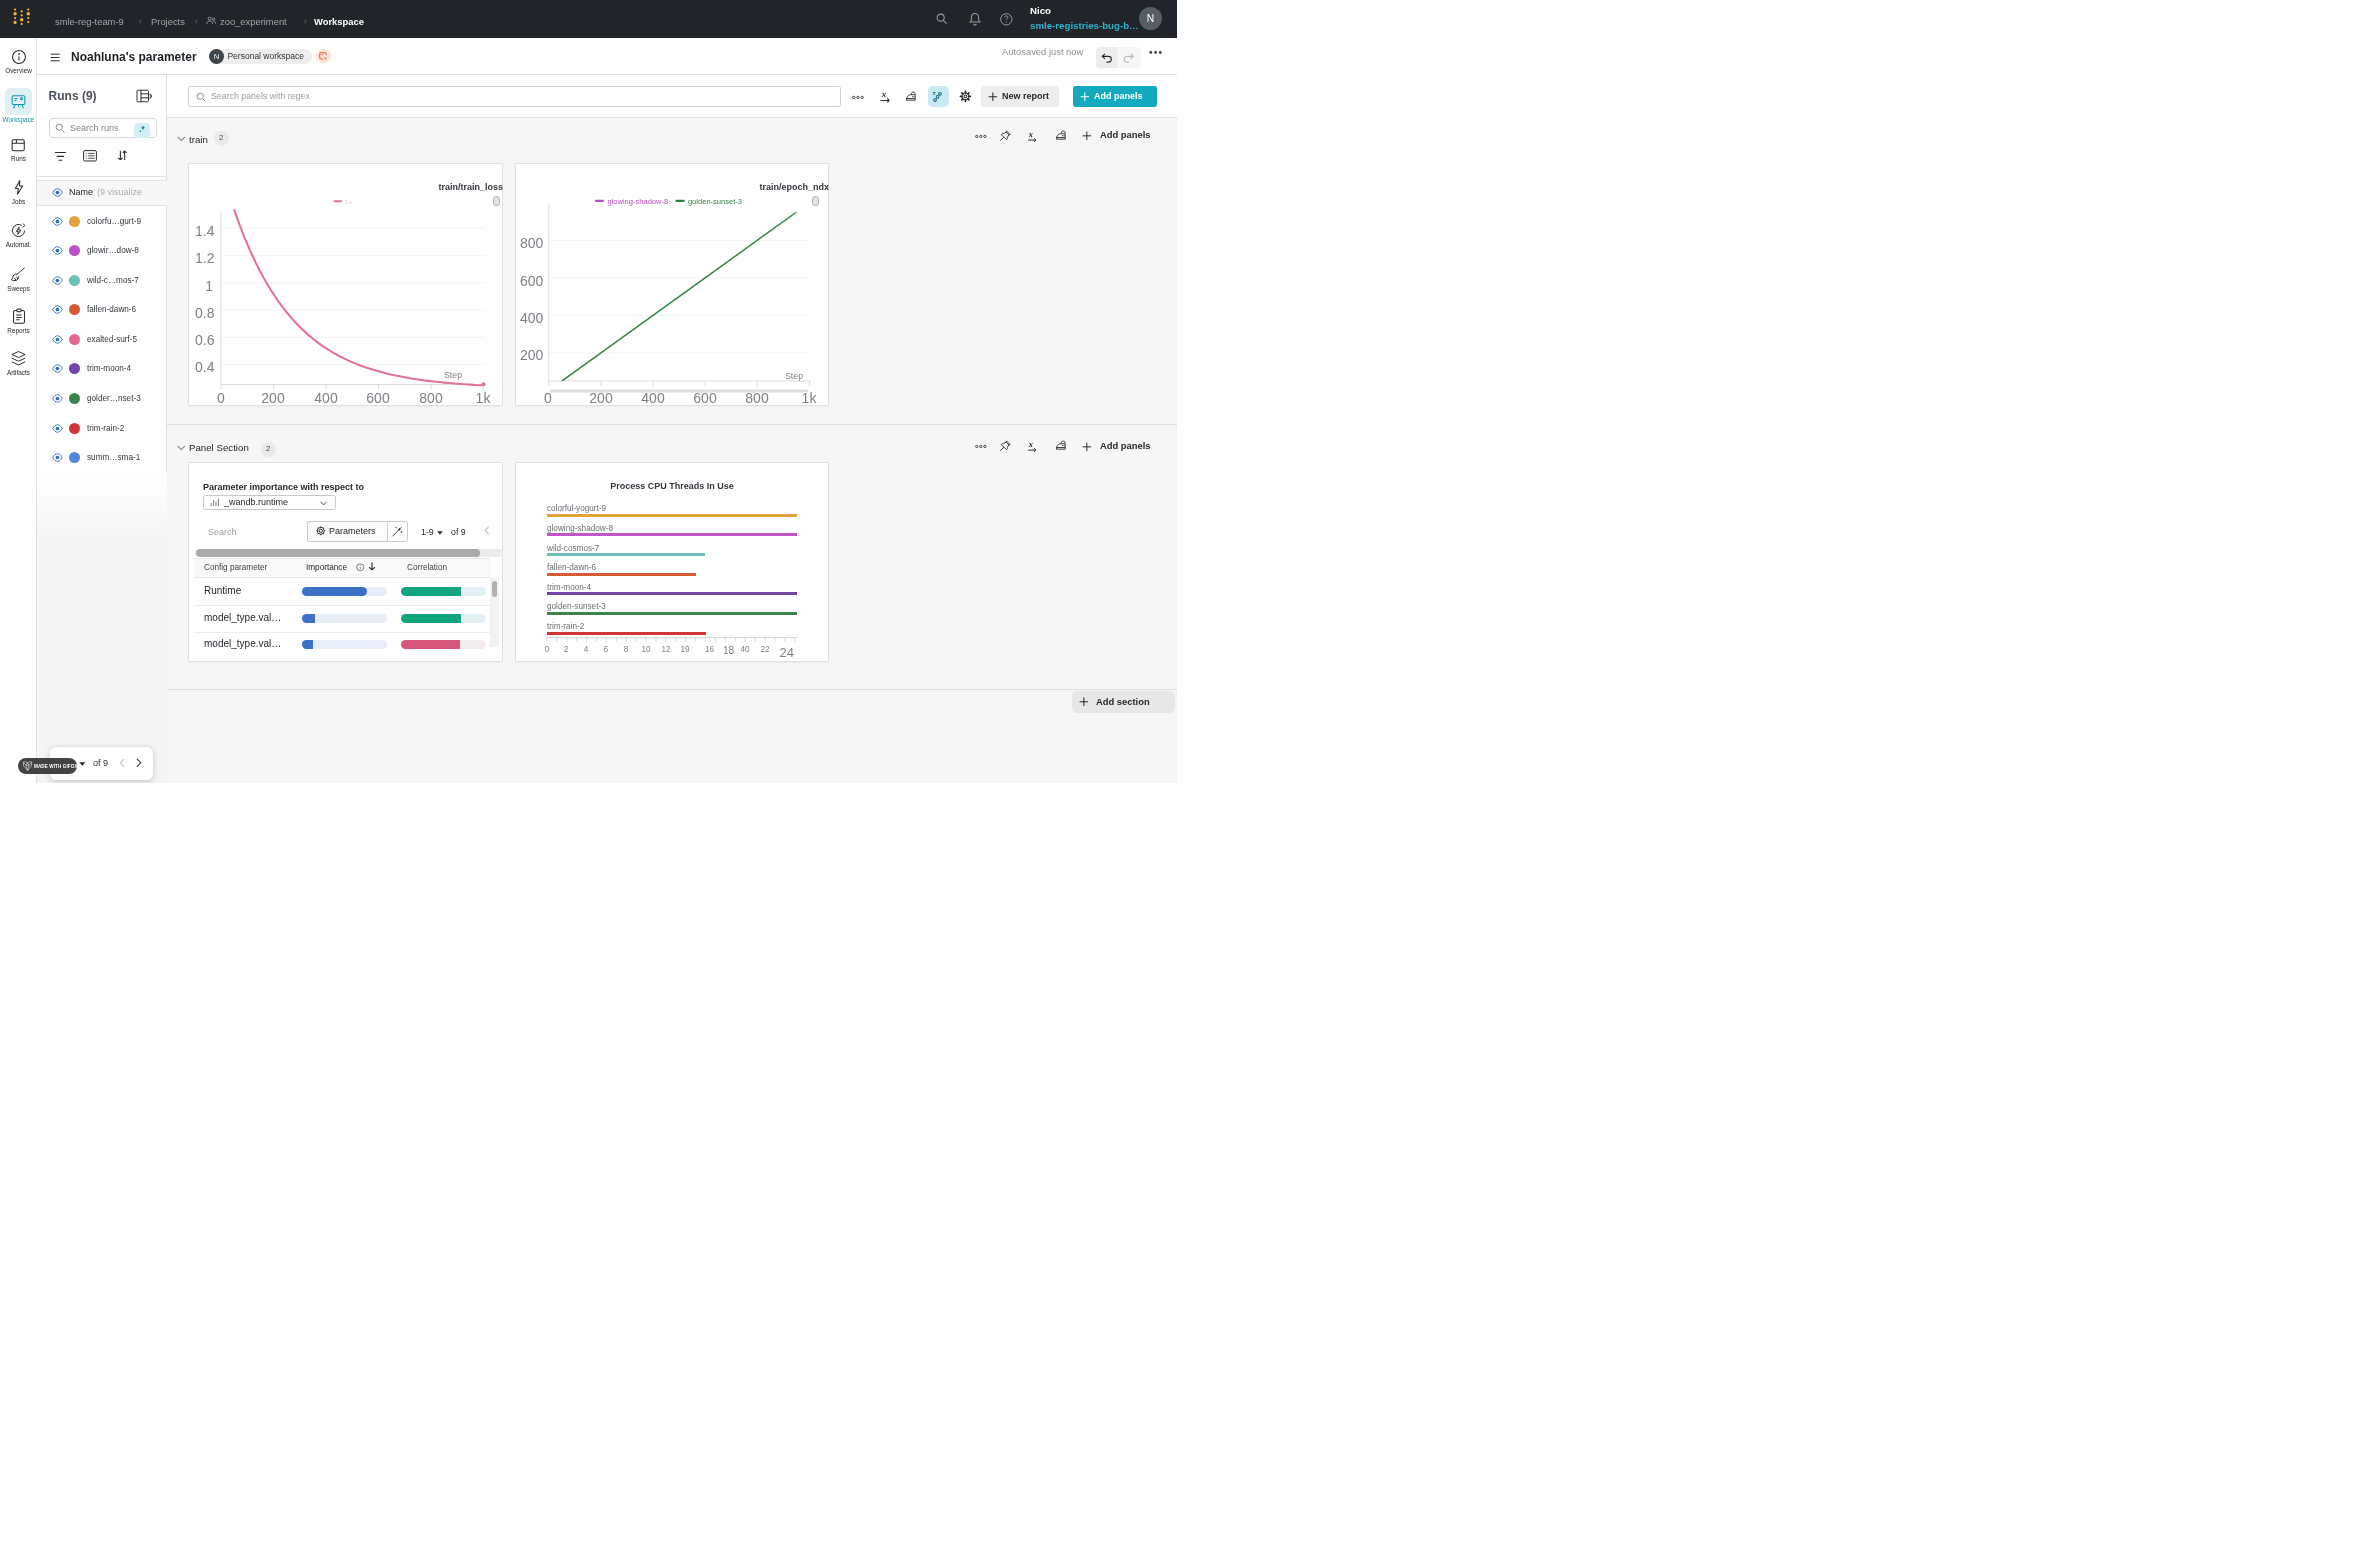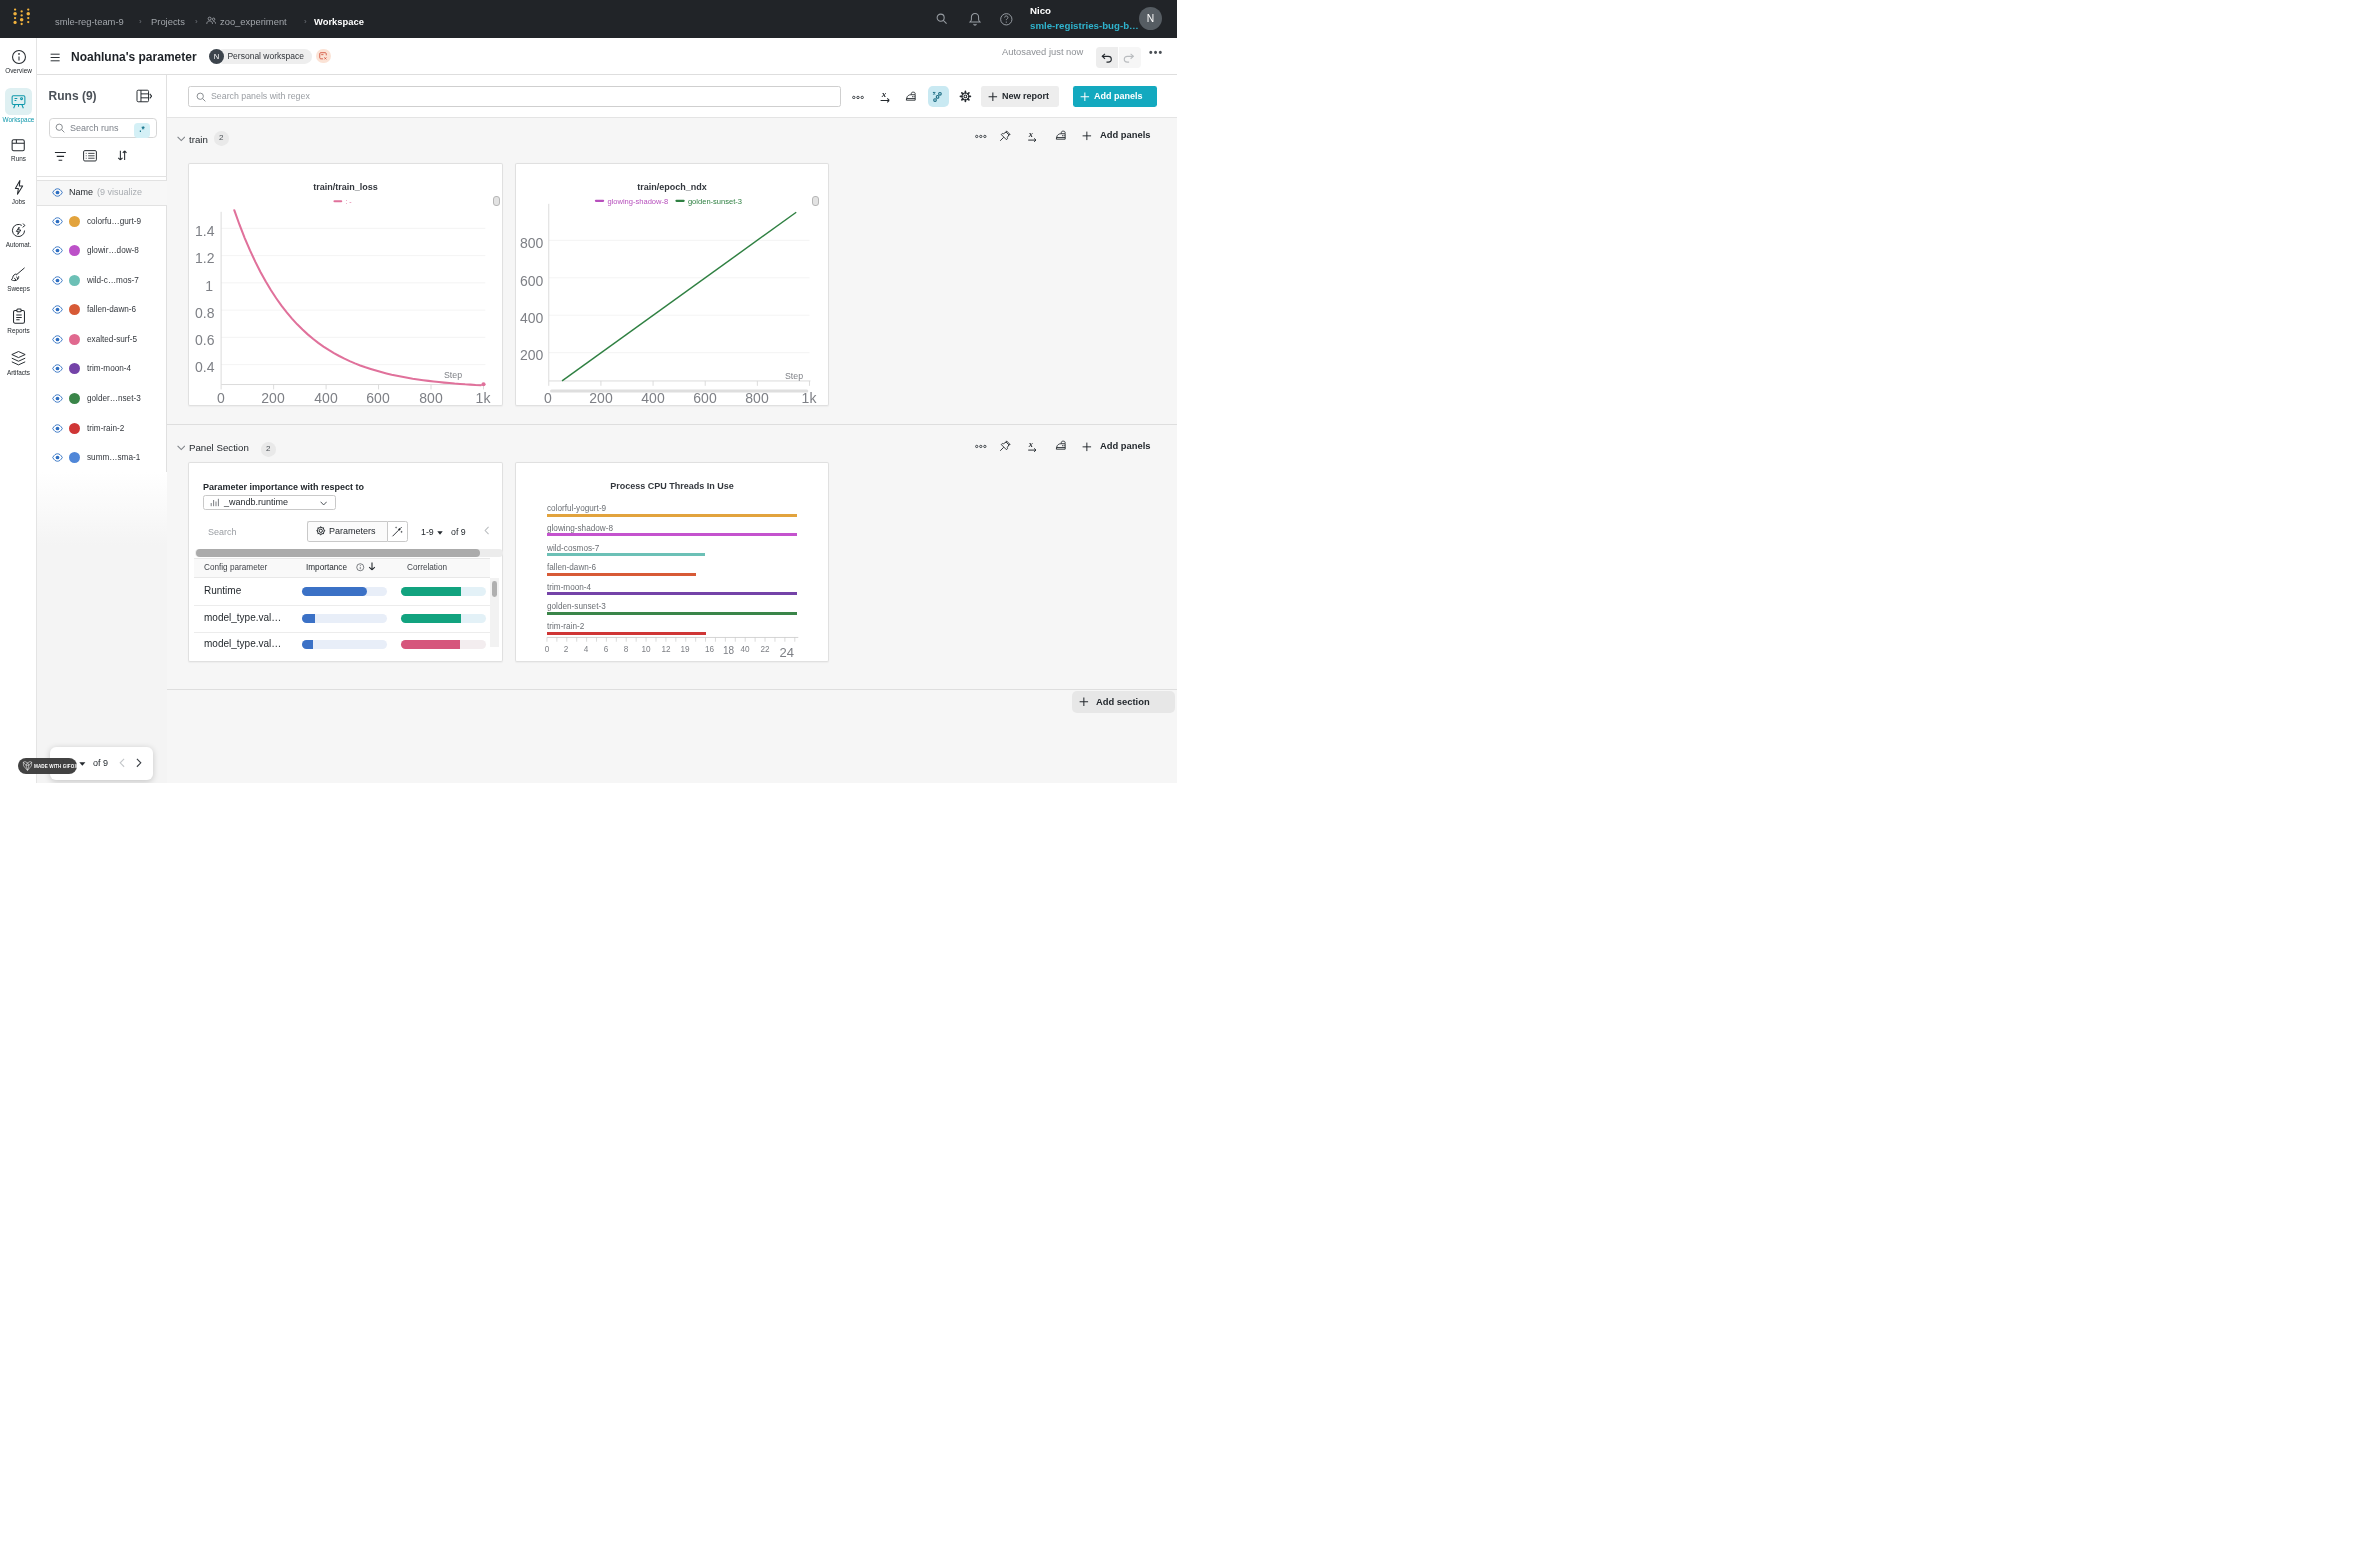--- a/index.html
+++ b/index.html
@@ -20,21 +20,21 @@
   .railitem svg { margin:0 auto; }
   
   #runsbar { position:absolute; left:37px; top:77px; width:130px; height:706px; background:#fff; border-right:0.6px solid #e0e0e0; }
   .runrow { position:absolute; left:0; width:130px; height:29px; }
   .rundot { position:absolute; left:32px; top:9px; width:11px; height:11px; border-radius:50%; }
   .runname { position:absolute; left:50px; top:9.7px; font-size:8.2px; color:#33373d; white-space:nowrap; }
   
   #main { position:absolute; left:167px; top:77px; width:1010px; height:706px; background:#f6f6f6; }
   #searchband { position:absolute; left:0; top:0; width:1010px; height:41px; background:#fff; border-bottom:0.6px solid #e4e4e4; }
   .panel { position:absolute; background:#fff; border:0.6px solid #e0e0e0; border-radius:1.8px; box-shadow:0 0.6px 1.2px rgba(0,0,0,0.04); }
-  .ptitle { position:absolute; width:100%; text-align:center; font-size:9px; font-weight:700; color:#33373d; }
+  .ptitle { position:absolute; width:100%; text-align:right; font-size:9px; font-weight:700; color:#33373d; }
   .axlab { position:absolute; font-size:14px; color:#7e8086; }
   .seclab { position:absolute; font-size:9.7px; color:#24292e; }
   .badge2 { position:absolute; width:14.6px; height:14.6px; border-radius:50%; background:#e9e9e9; color:#4a4f55; font-size:8px; text-align:center; line-height:14.6px; }
   .grabber { position:absolute; width:6.7px; height:10.3px; border:0.9px solid #b6b6b6; background:#e3e3e3; border-radius:3px; }
 </style>
 </head>
 <body>
 
 <div id="topbar">
   <svg class="abs" style="left:12px;top:7.3px" width="22" height="19.5" viewBox="0 0 36 32">

